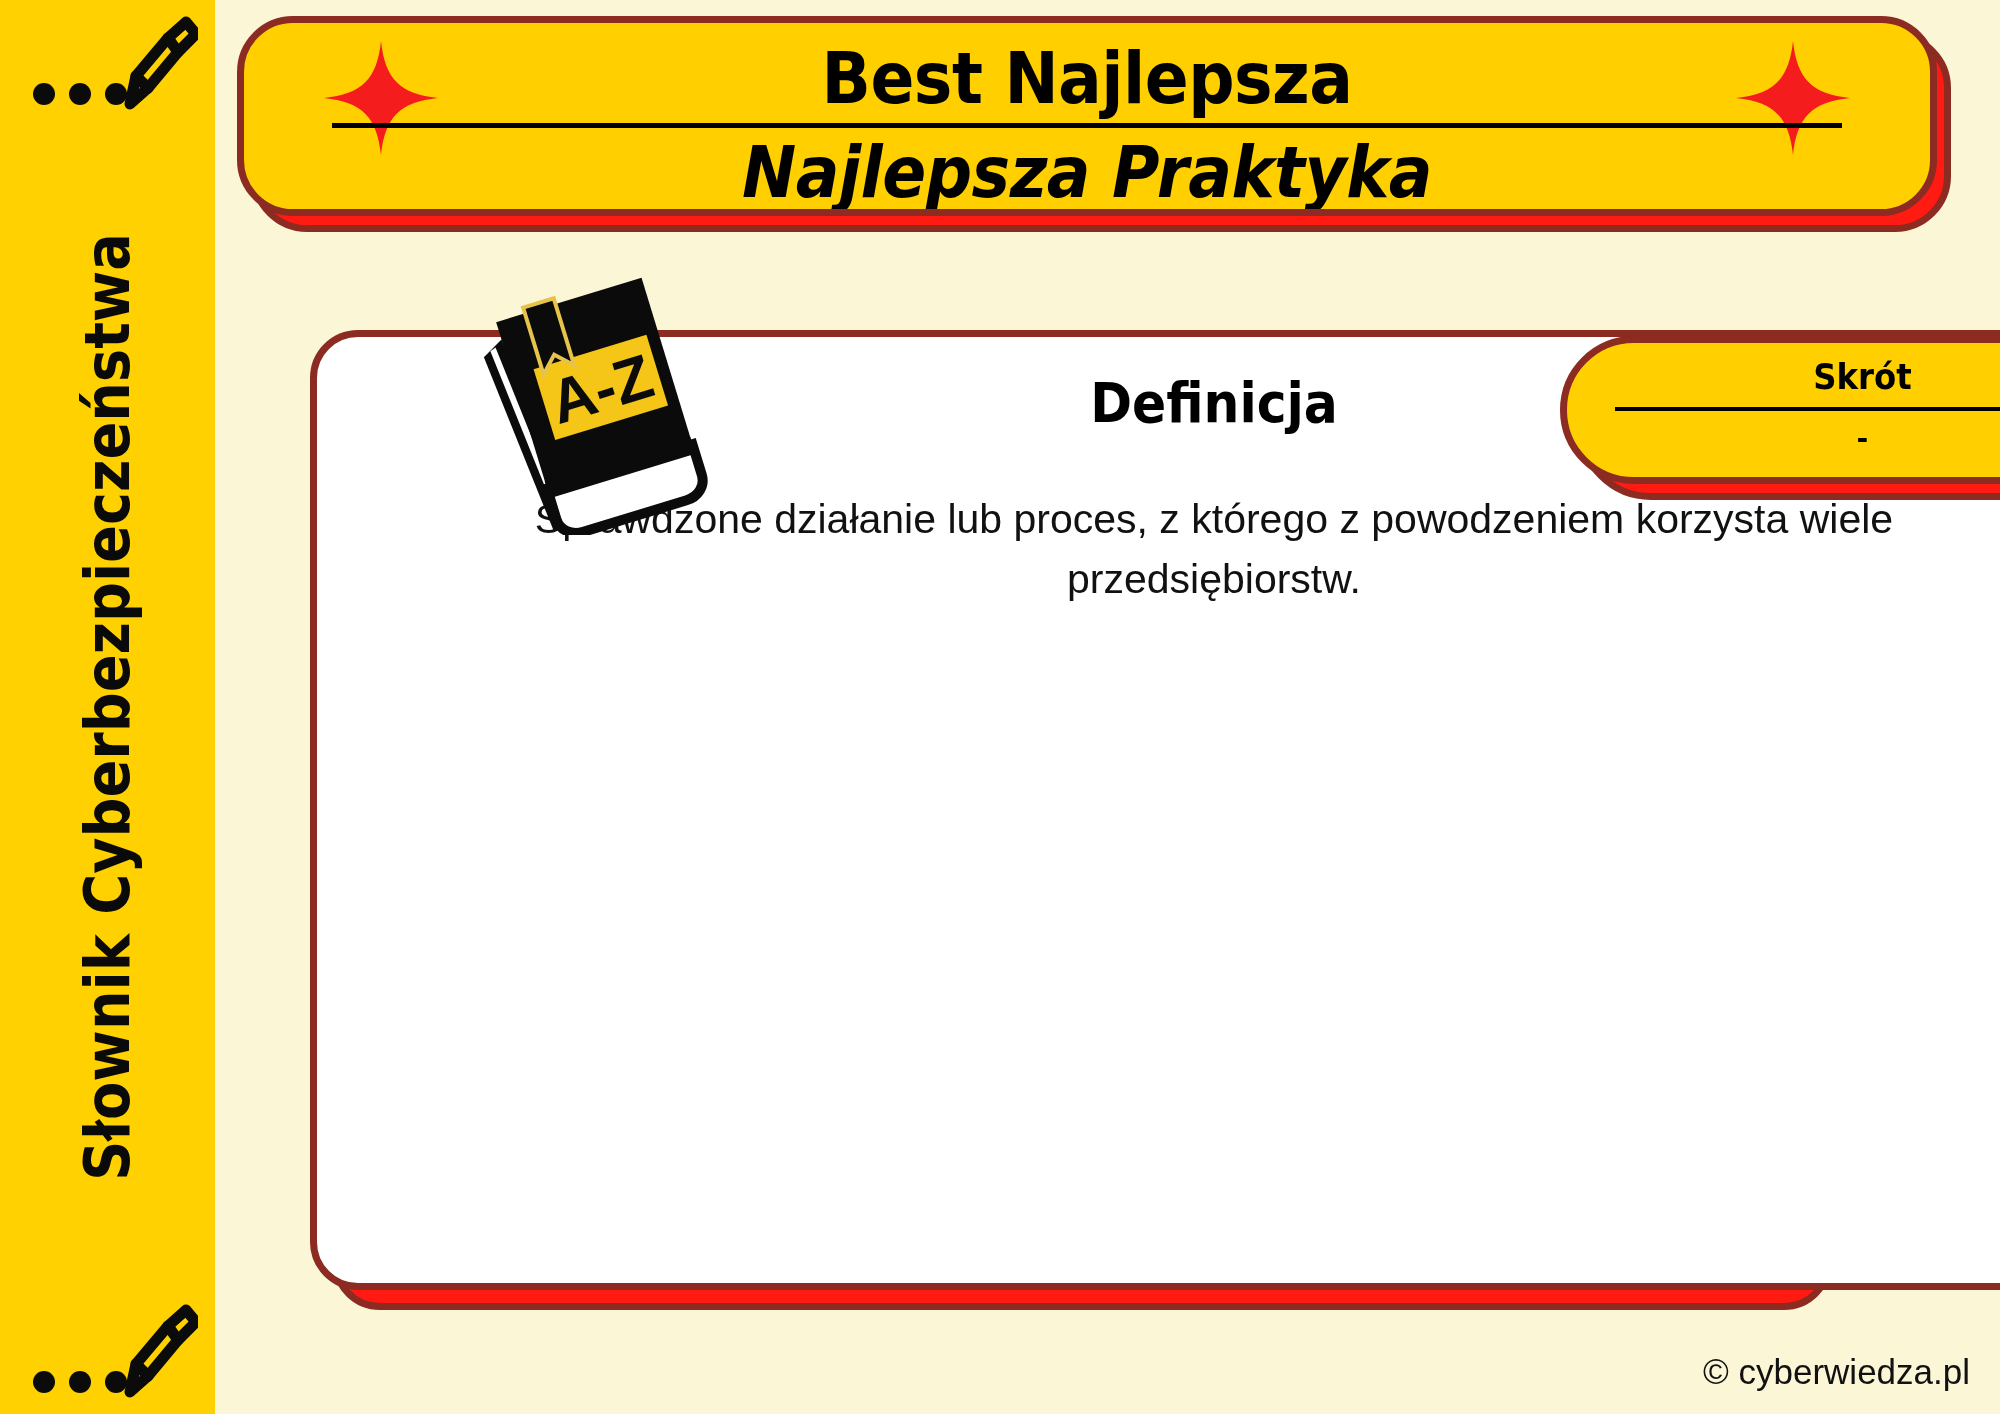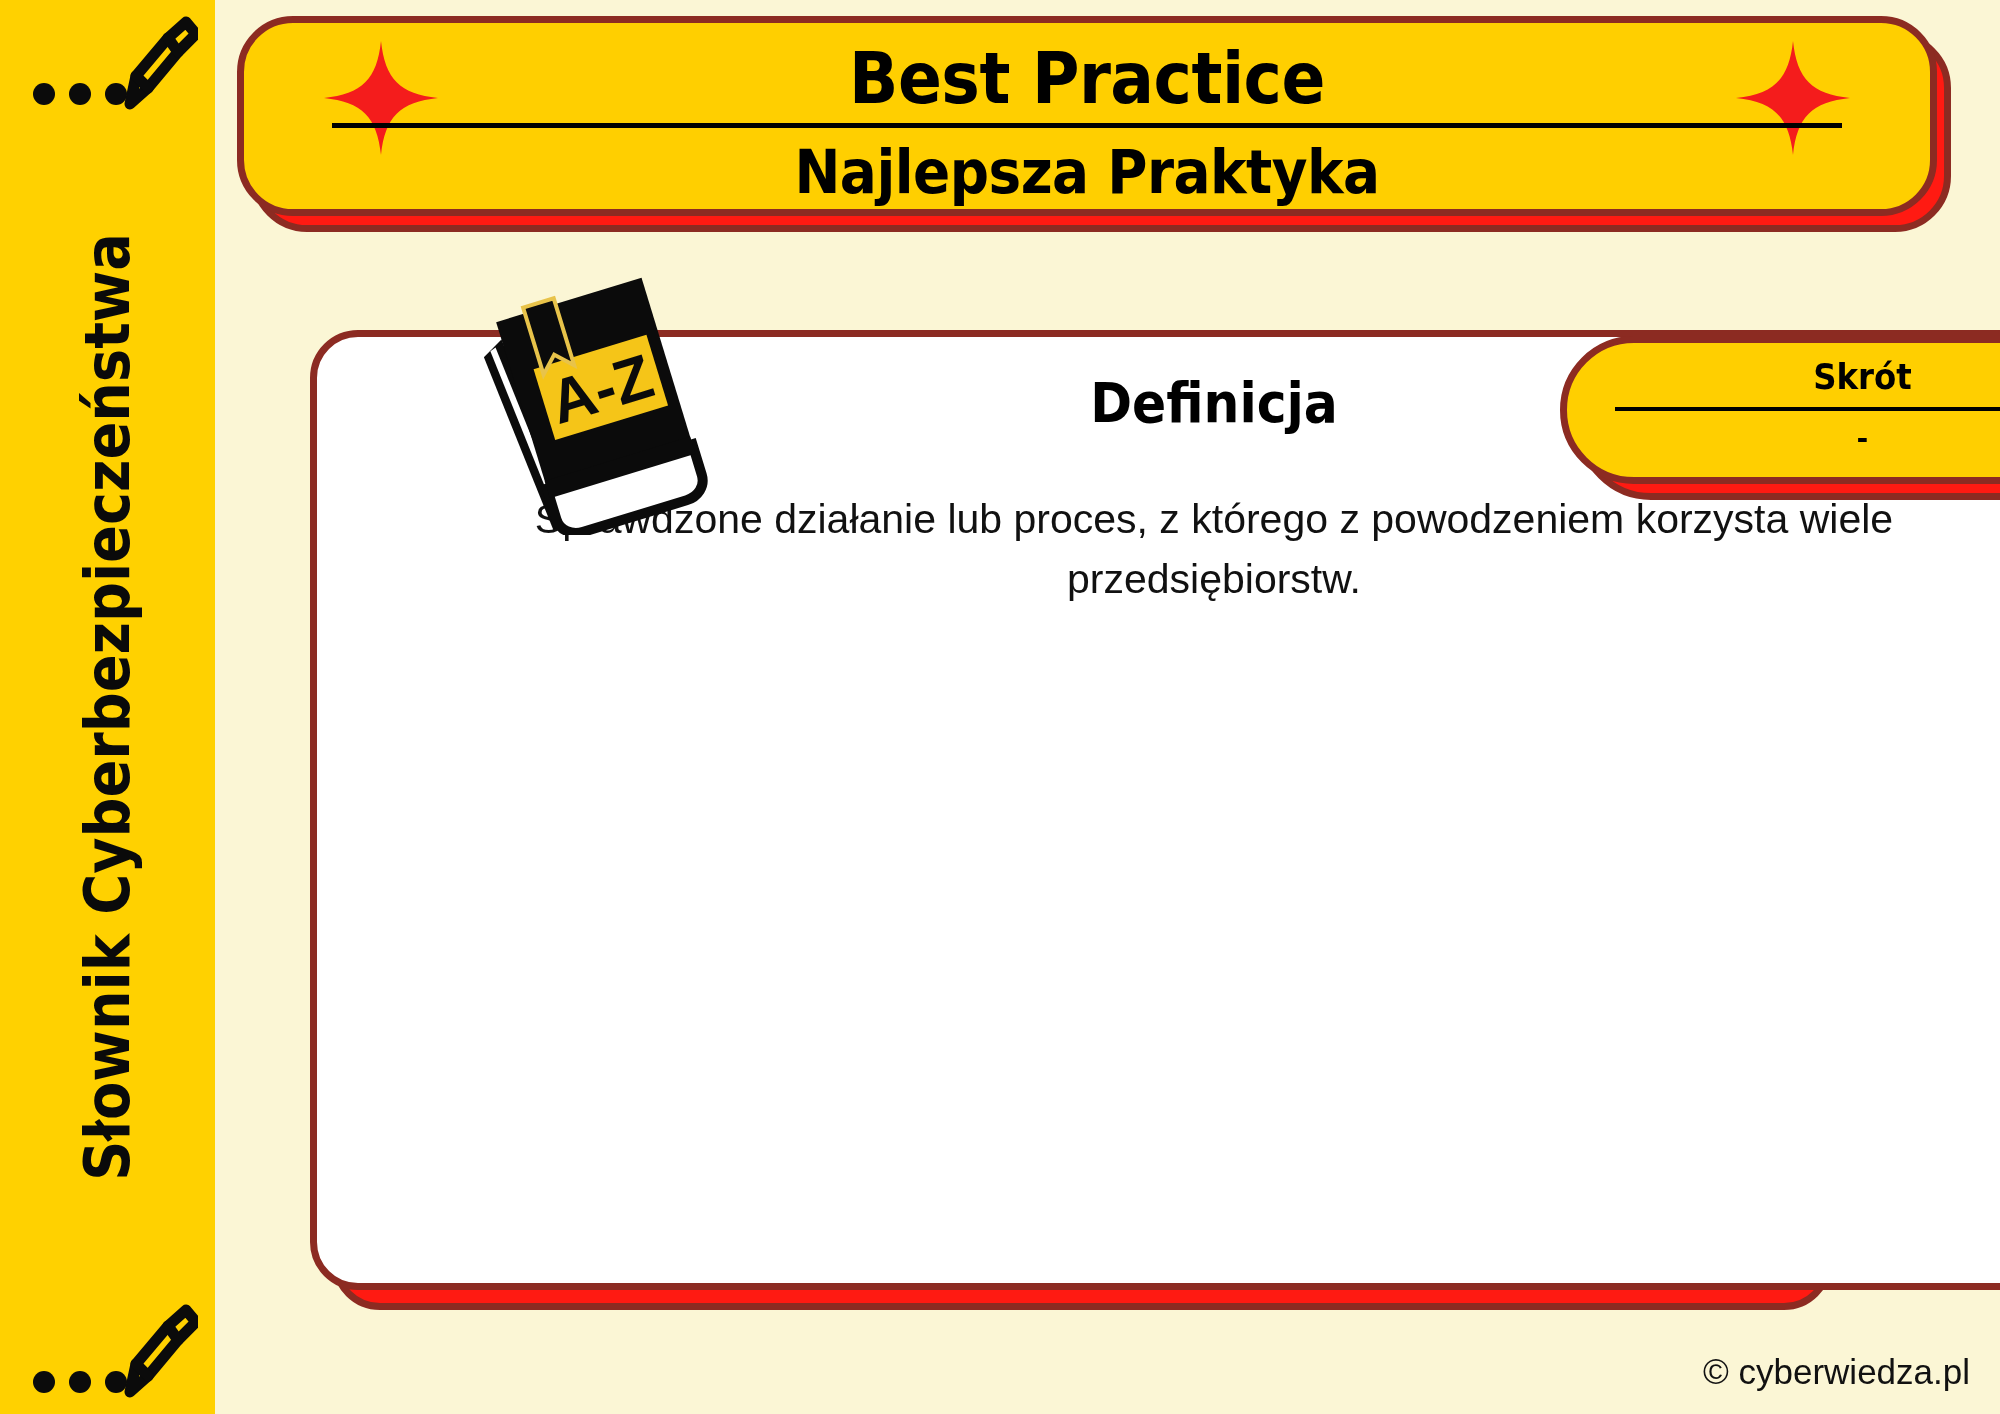--- a/index.html
+++ b/index.html
@@ -84,21 +84,21 @@
     font-family:"Liberation Sans Narrow","DejaVu Sans Condensed","Liberation Sans", sans-serif;
     font-weight:bold;
     font-stretch:condensed;
     color:#000;
   }
   #term-en { font-size:72px; line-height:78px; letter-spacing:-0.5px; }
   #header-divider {
     height:5px; background:#000;
     margin:6px 8px 4px 8px;
   }
-  #term-pl { font-size:61px; line-height:80px; letter-spacing:-0.5px; }
+  #term-pl { font-size:72px; line-height:80px; letter-spacing:-0.5px;font-style:italic; }
 
   
   #def-shadow {
     position:absolute;
     left:117px; top:350px;
     width:1500px; height:960px;
     background:#FF1A12;
     border:7px solid #8C2B22;
     border-radius:48px;
   }
@@ -234,21 +234,21 @@
         </svg>
       </div>
 
       <div class="sparkle right">
         <svg viewBox="0 0 118 118" xmlns="http://www.w3.org/2000/svg">
           <path d="M59 2 C63 40 78 55 116 59 C78 63 63 78 59 116 C55 78 40 63 2 59 C40 55 55 40 59 2 Z" fill="#F41C1C"></path>
         </svg>
       </div>
 
       <div id="header-text">
-        <div id="term-en" class="display-font">Best Practice</div>
+        <div id="term-en" class="display-font">Best Najlepsza</div>
         <div id="header-divider"></div>
         <div id="term-pl" class="display-font">Najlepsza Praktyka</div>
       </div>
 
     </div>
   </div>
 
   <div id="def-shadow"></div>
   <div id="def-card">
     <div id="def-title" class="display-font">Definicja</div>

